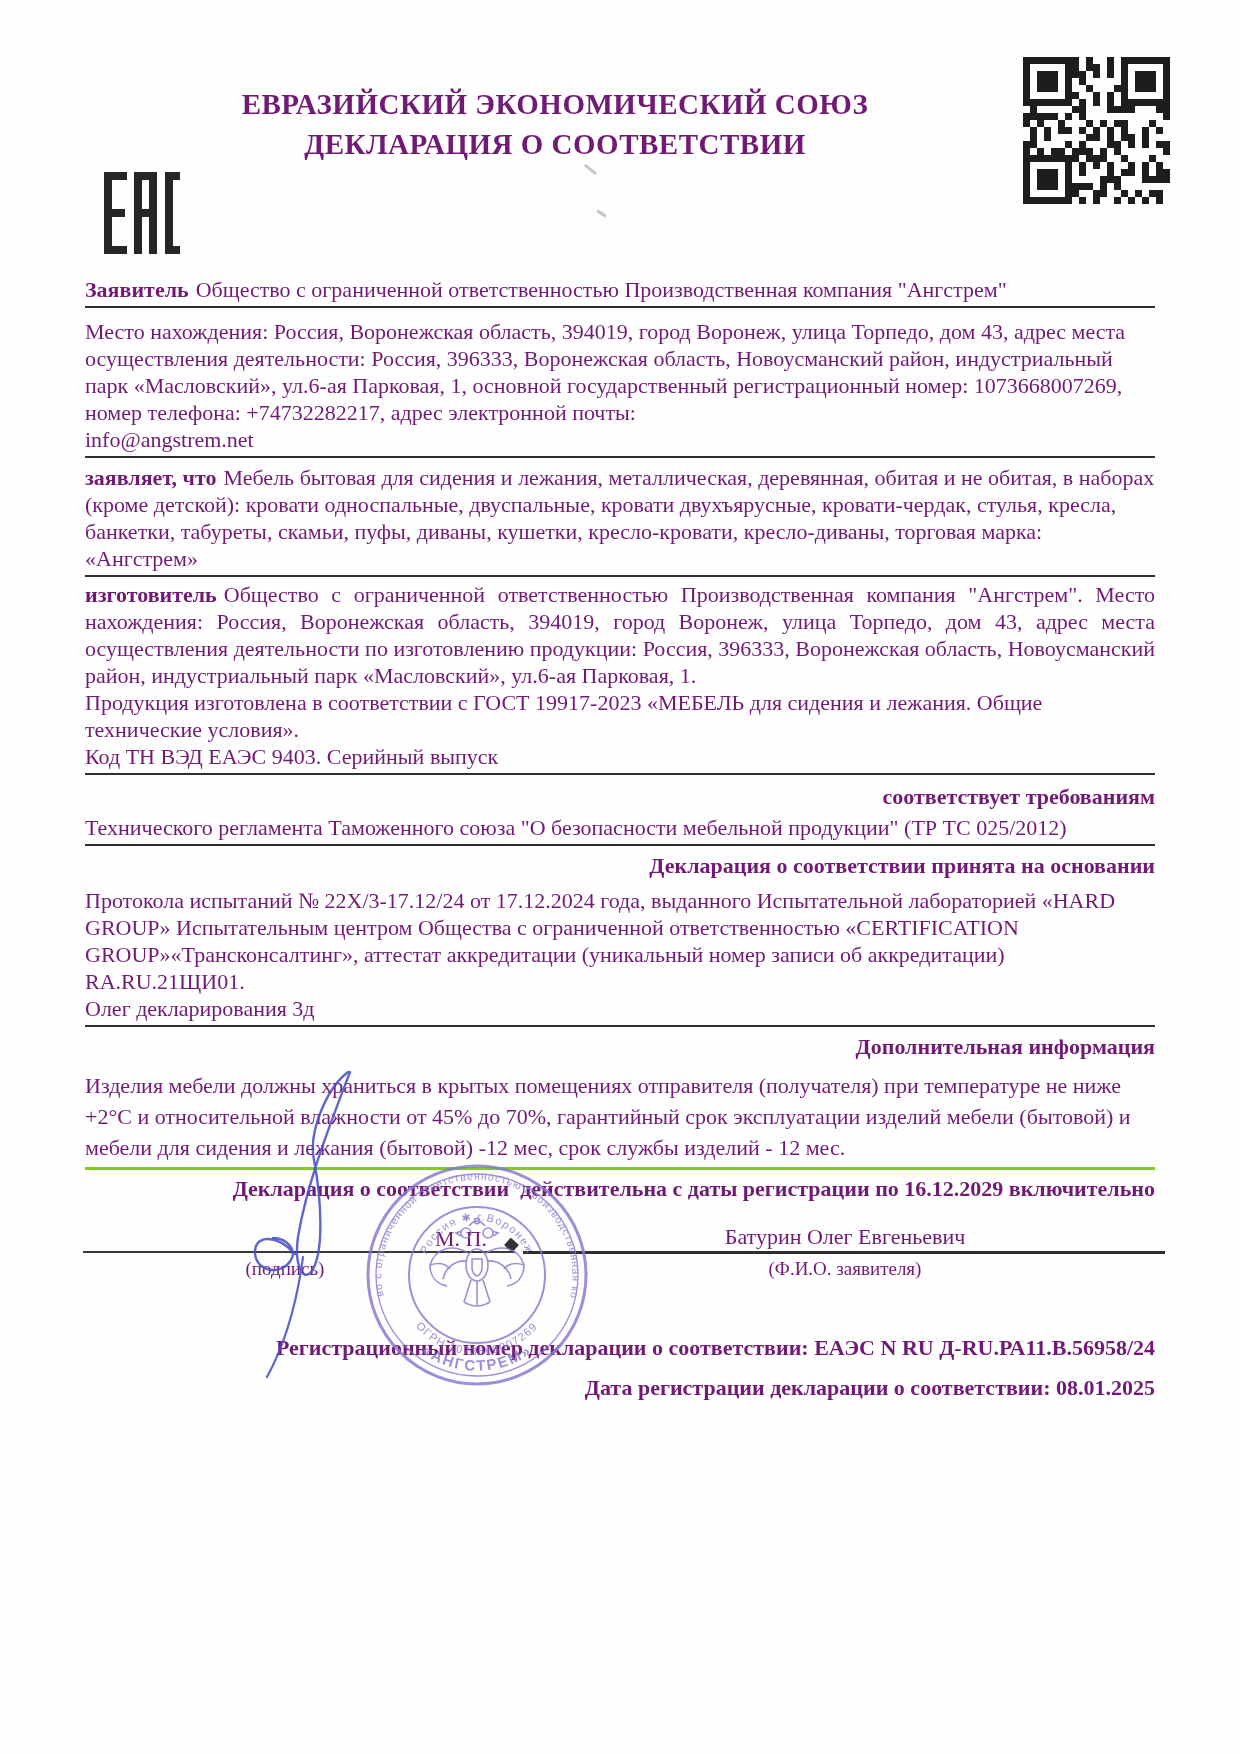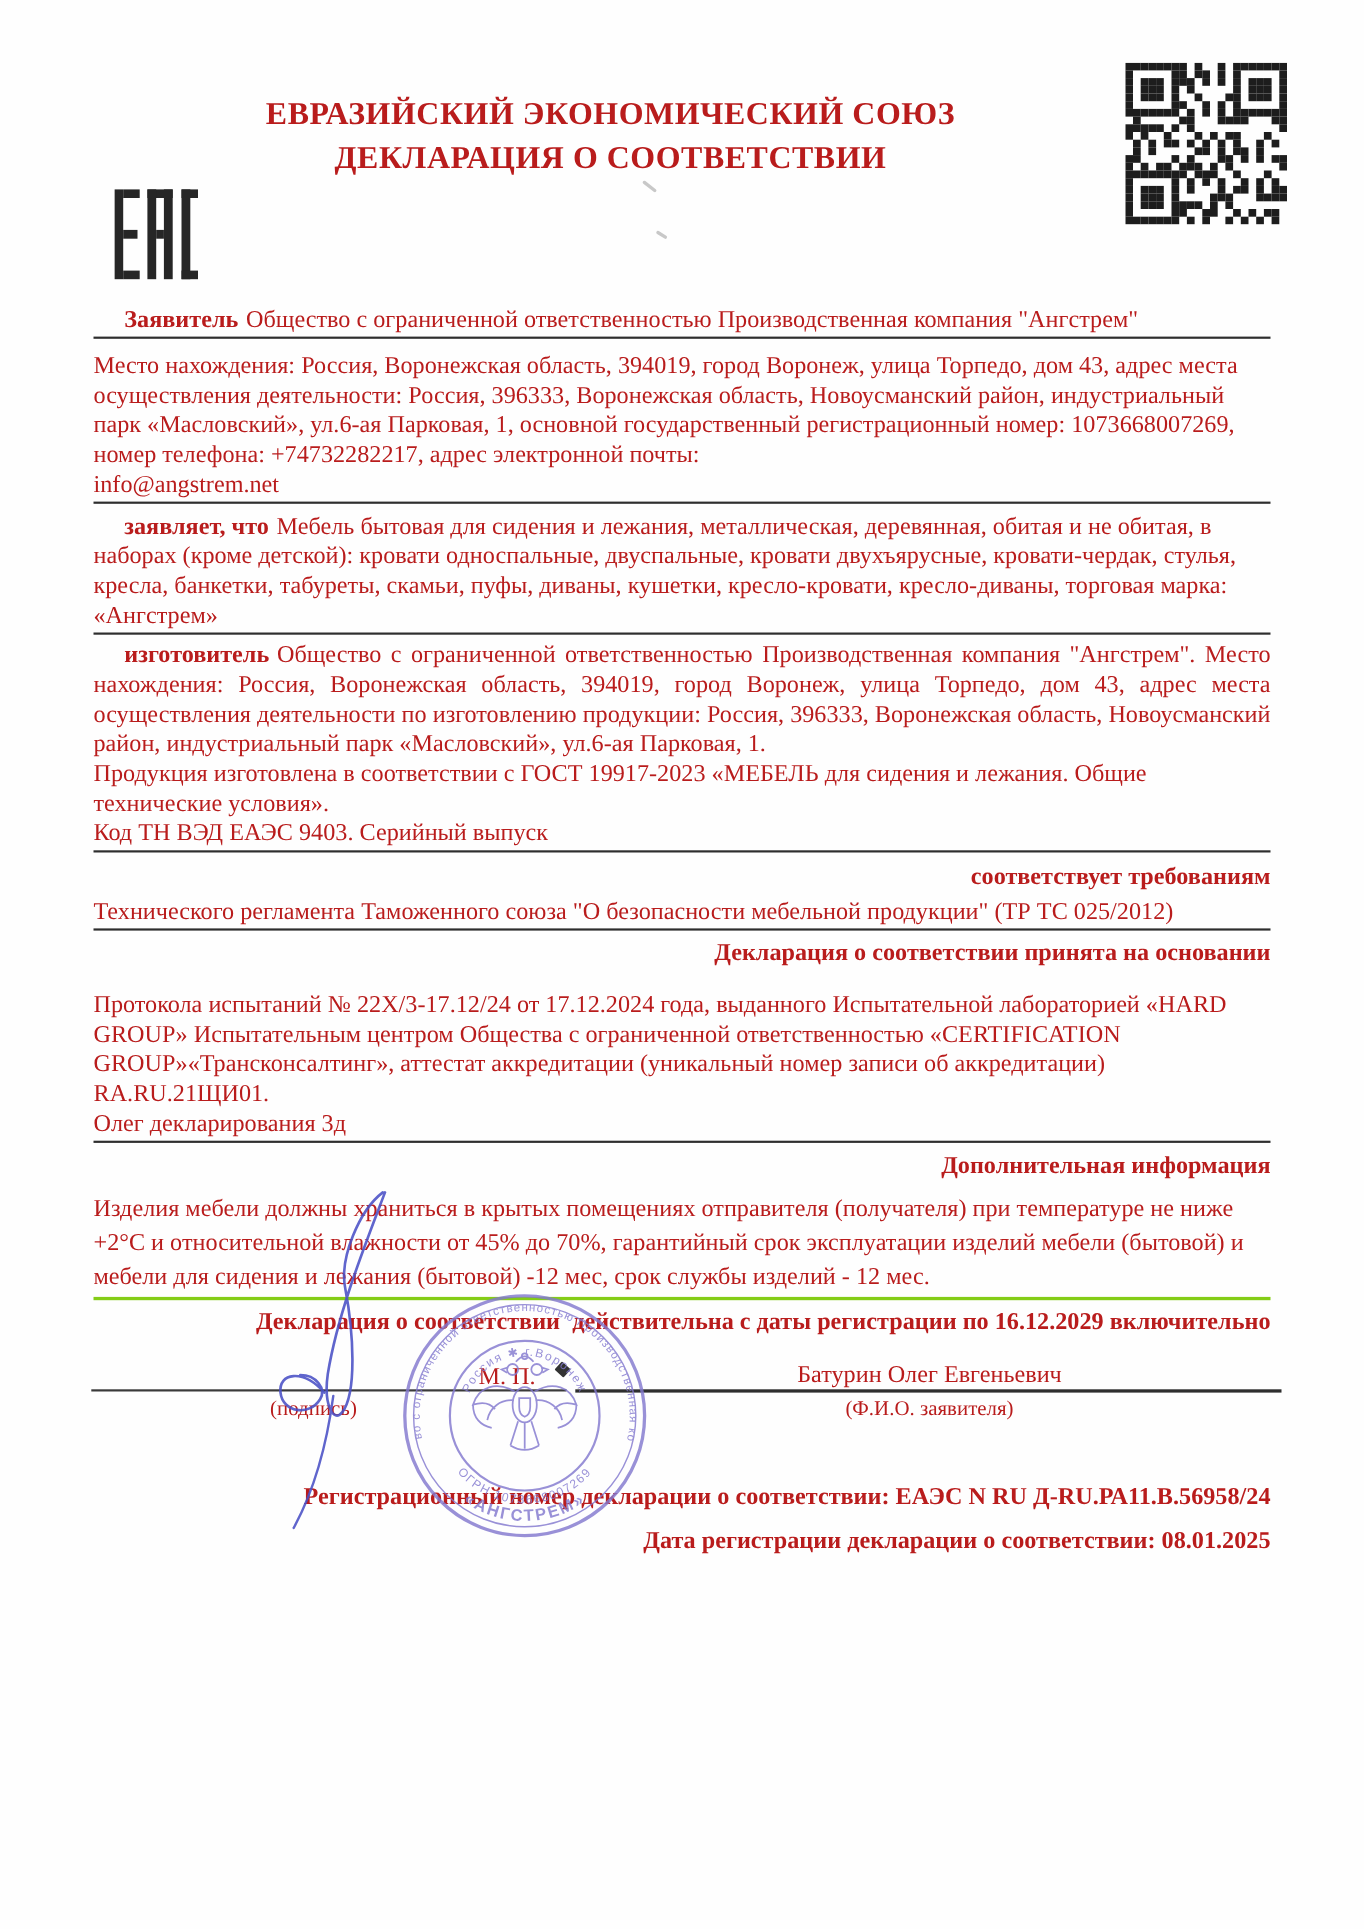--- a/index.html
+++ b/index.html
@@ -1,45 +1,45 @@
 <!DOCTYPE html>
 <html lang="ru" style="--stamp-color: #8379cf; --sign-color: #4a50c6;"><head>
 <meta charset="utf-8">
 <style>
   html,body{margin:0;padding:0;background:#ffffff;}
   .page{
     position:relative;
     width:1240px;height:1754px;
     background:#fefefe;
     font-family:"Liberation Serif","DejaVu Serif",serif;
-    color:#b91c1c;
+    color:#701a75;
     overflow:hidden;
   }
   .content{margin:0 85px;width:1070px;}
   .doc-title{margin-top:84px;width:940px;text-align:center;
     font-weight:bold;font-size:29px;line-height:40px;letter-spacing:.5px;}
   .eac-logo{position:absolute;left:104px;top:172px;width:84px;height:82px;}
   .qr{position:absolute;left:1023px;top:57px;width:147px;height:147px;}
   .sec{font-size:22px;line-height:27px;}
   .ruled{border-bottom:2px solid #2e2e2e;padding-bottom:3px;}
   .ruled-thick{border-bottom:3px solid #84cc16;padding-bottom:4px;}
-  .lead{font-weight:bold;margin-right:7px;margin-left:28px;}
+  .lead{font-weight:bold;margin-right:7px;}
   .b{font-weight:bold;text-align:right;}
   .just{text-align:justify;}
   .pre{white-space:pre-wrap;}
   
   .s1{margin-top:112px;}
   .s2{margin-top:10px;}
   .s3{margin-top:4px;}
   .s4{margin-top:6px;}
   .s5{margin-top:4px;}
   .s6{margin-top:8px;}
   .s7{margin-top:4px;}
   .s8{margin-top:6px;}
-  .s9{margin-top:20px;}
+  .s9{margin-top:8px;}
   .s10{margin-top:6px;}
   .s11{margin-top:10px;line-height:31px;}
   .s12{margin-top:5px;}
   .sig-block{position:relative;margin-top:16px;height:72px;}
   .sig-name{position:absolute;left:440px;top:6px;width:640px;text-align:center;font-size:22px;}
   .sig-line-left{position:absolute;left:-2px;top:33px;width:432px;border-top:2px solid #3a3a3a;}
   .sig-line-right{position:absolute;left:438px;top:33px;width:642px;border-top:3px solid #2e2e2e;}
   .sig-mp{position:absolute;left:350px;top:8px;font-size:22px;}
   .sig-label-left{position:absolute;left:60px;top:40px;width:280px;text-align:center;font-size:19px;}
   .sig-label-right{position:absolute;left:440px;top:40px;width:640px;text-align:center;font-size:19px;}

